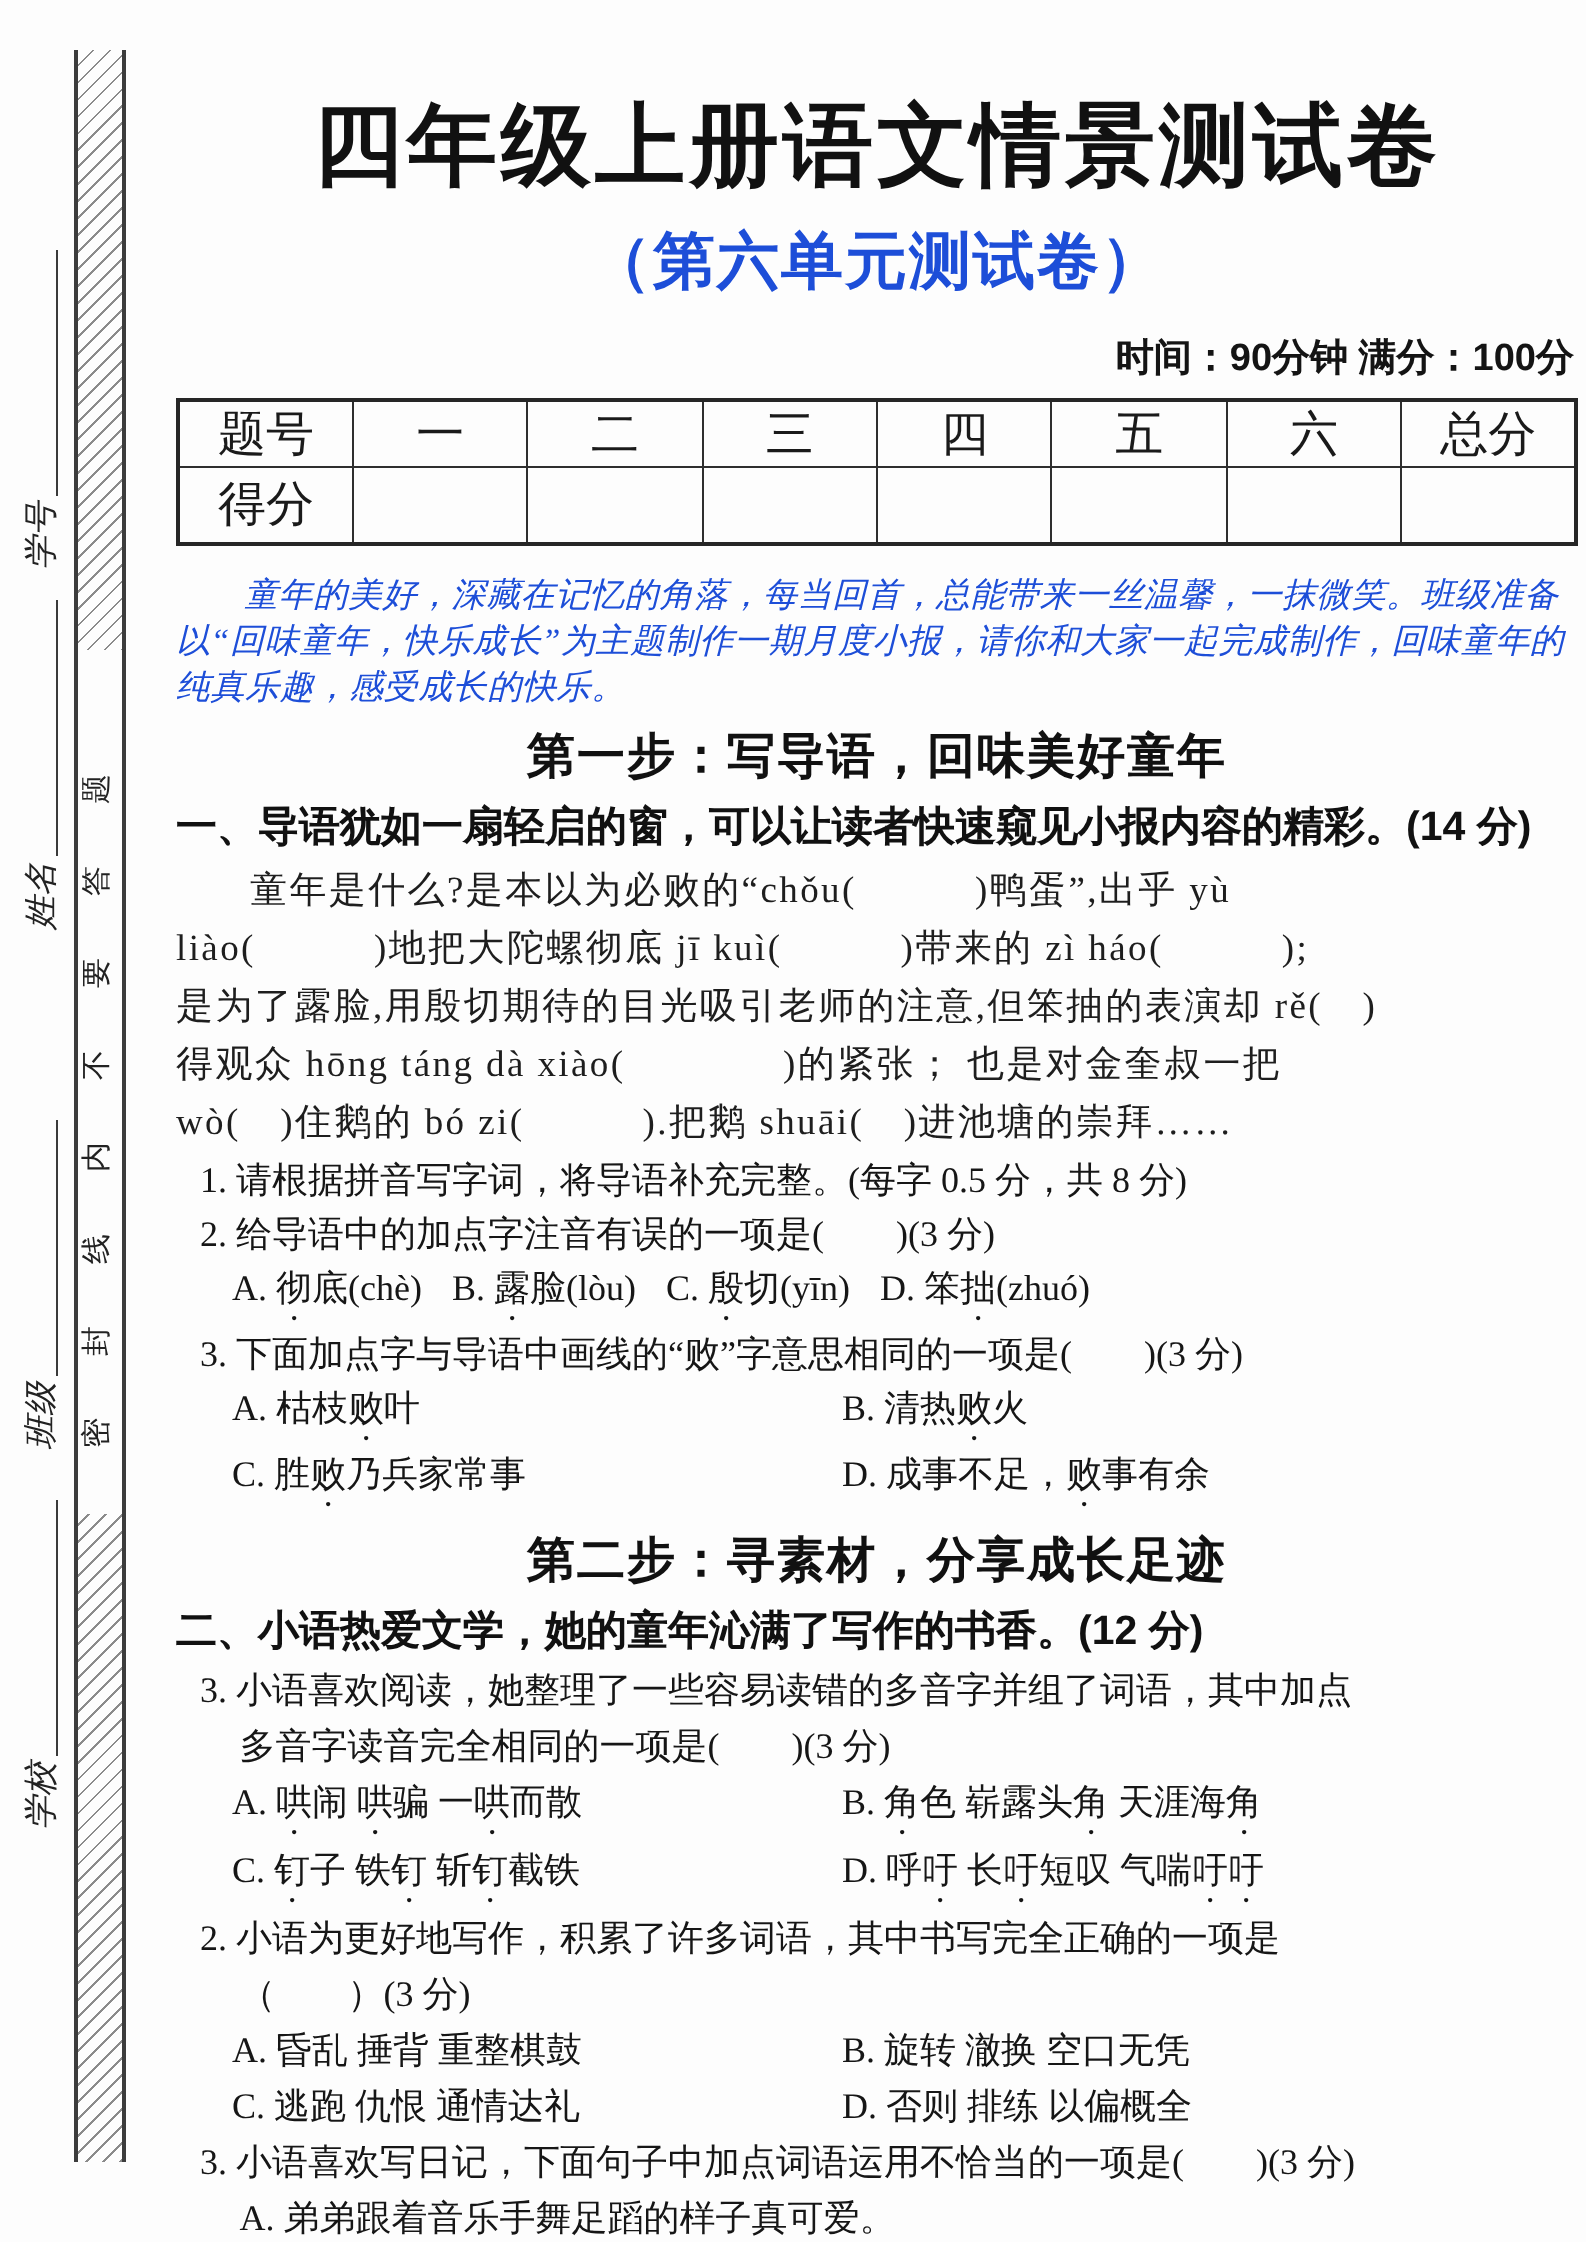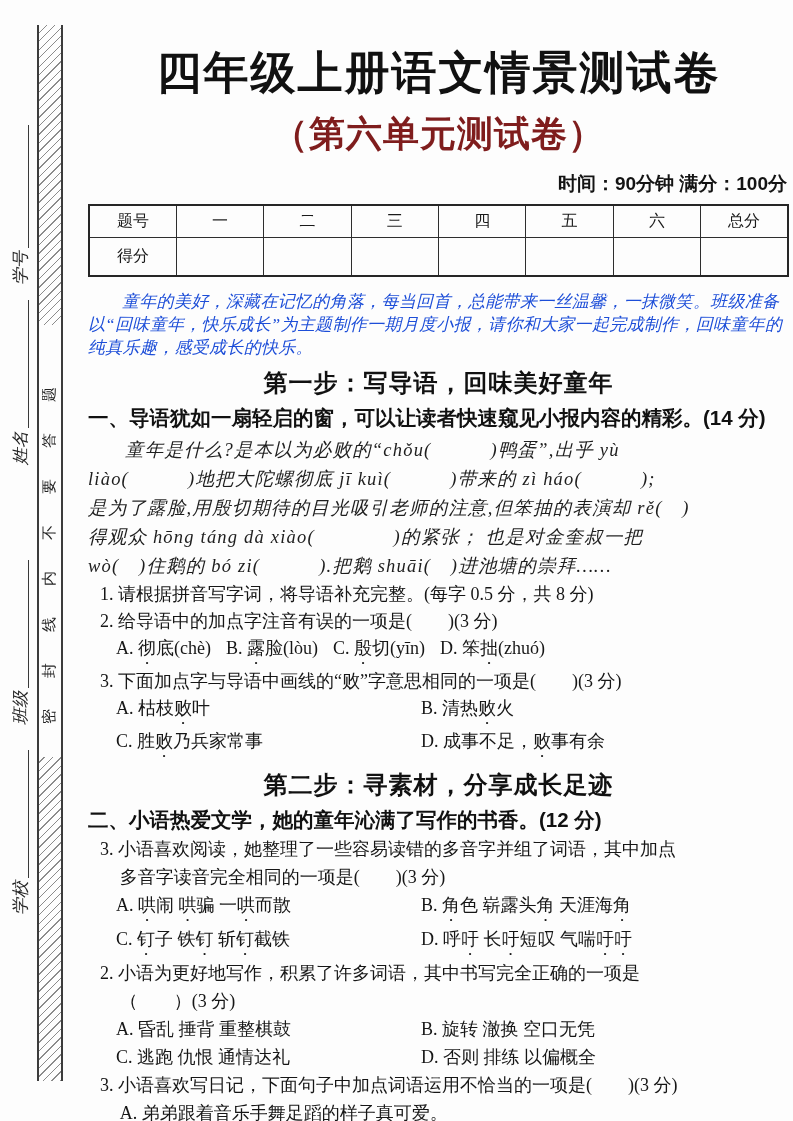--- a/index.html
+++ b/index.html
@@ -36,46 +36,46 @@
   }
 
   
   .content { position:absolute; left:88px; top:0; width:701px; }
   .title {
     margin:47px 0 0; text-align:center; font-family:"Liberation Sans","DejaVu Sans",sans-serif;
     font-weight:900; font-size:45px; line-height:1.15; letter-spacing:2px; color:#111;
   }
   .subtitle {
     margin:15px 0 0; text-align:center; font-family:"Liberation Sans","DejaVu Sans",sans-serif;
-    font-weight:800; font-size:36px; line-height:1.1; letter-spacing:1px; color:#7f1d1d;
+    font-weight:800; font-size:31px; line-height:1.1; letter-spacing:1px; color:#1d4ed8;
   }
   .meta {
     margin:18px 2px 7px 0; text-align:right; font-family:"Liberation Sans","DejaVu Sans",sans-serif;
     font-weight:700; font-size:19px; color:#141414;
   }
   table.score { width:100%; border-collapse:collapse; border:2.2px solid #262626; table-layout:fixed; }
   table.score td {
-    border:1.4px solid #2e2e2e; text-align:center; font-size:16px; color:#1a1a1a; padding:0;
+    border:1.4px solid #2e2e2e; text-align:center; font-size:24px; color:#1a1a1a; padding:0;
   }
   table.score tr.hdr td { height:31px; }
   table.score tr.scr td { height:37px; }
 
   .intro {
     margin:13px 0 0; font-size:17px; line-height:23px; text-indent:2em;
     font-style:italic; letter-spacing:0.3px; color:#1d4ed8;
   }
   .step-heading {
     margin:9px 0 5px; text-align:center; font-family:"Liberation Sans","DejaVu Sans",sans-serif;
     font-weight:800; font-size:24px; line-height:30px; letter-spacing:1px; color:#111;
   }
   .section-title {
     font-family:"Liberation Sans","DejaVu Sans",sans-serif; font-weight:700;
     font-size:20.5px; line-height:30px; color:#111;
   }
-  .passage { margin-top:3px; font-style:italic; font-size:18.5px; line-height:29px; letter-spacing:1.2px; color:#1e1e1e; }
+  .passage { margin-top:3px; font-size:18.5px; line-height:29px; letter-spacing:1.2px; color:#1e1e1e; }
   .passage .pline { white-space:nowrap; }
   .passage .first { text-indent:2em; }
 
   .qblock { padding-left:12px; font-size:18px; line-height:27px; color:#161616; }
   .q2block { line-height:28px; }
   .opt-row { display:flex; gap:15px; padding-left:16px; }
   .opt-grid { display:grid; grid-template-columns:305px 1fr; padding-left:16px; }
   .cont-line { padding-left:1.1em; }
 
   .em-dot {

